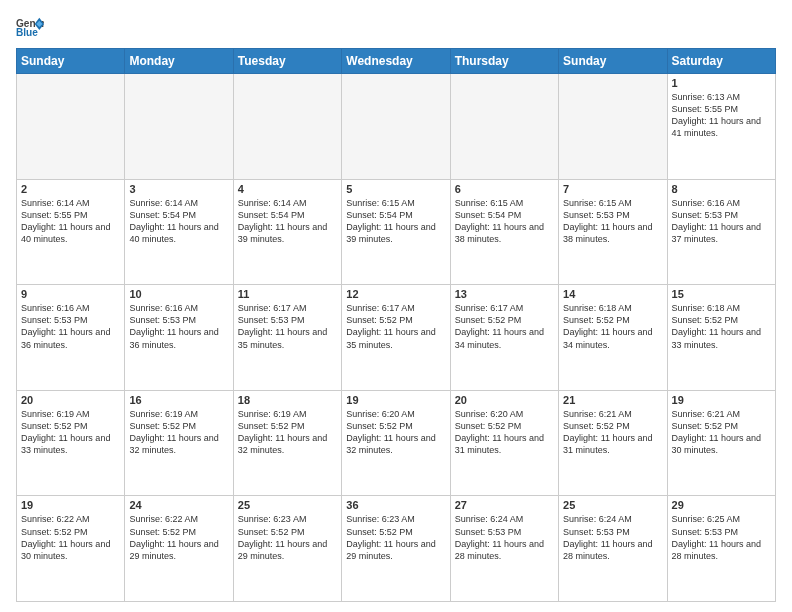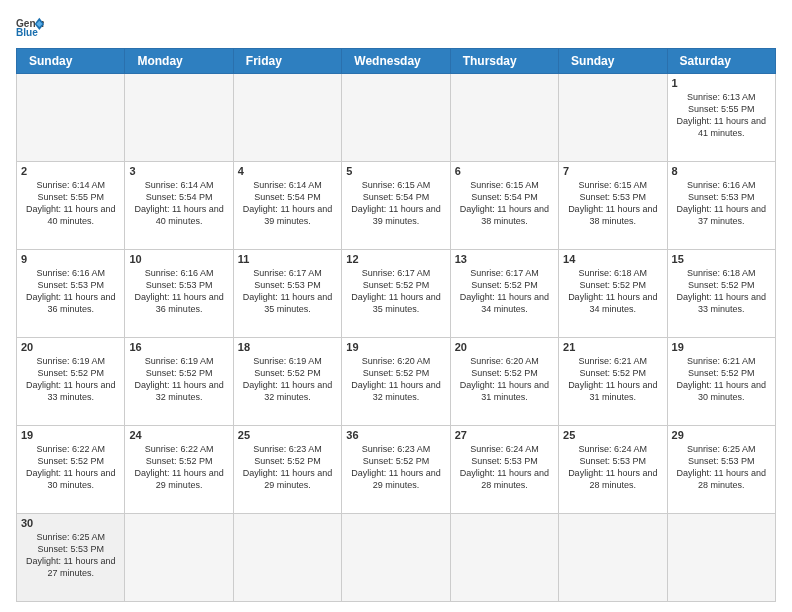--- a/index.html
+++ b/index.html
@@ -49,21 +49,21 @@
       flex: 1;
       border: 1px solid #ccc;
       border-collapse: collapse;
       width: 100%;
       table-layout: fixed;
     }
     .calendar th {
       background: #2e7fc0;
       color: #fff;
       font-size: 12px;
-      padding: 5px 12px;
+      padding: 5px 4px;
       text-align: left;
       border: 1px solid #2a70ad;
       font-weight: bold;
     }
     .calendar td {
       border: 1px solid #ccc;
       vertical-align: top;
       padding: 3px 4px;
       font-size: 9.5px;
       color: #333;
@@ -75,21 +75,20 @@
     .day-num {
       font-weight: bold;
       font-size: 11px;
       display: block;
       margin-bottom: 2px;
     }
     .day-info {
       font-size: 9px;
       line-height: 1.35;
       color: #333;
-      text-align: center;
     }
     .row-last td {
       background: #f0f0f0;
     }
   </style>
 </head>
 <body>
 
 <div class="page">
   <div class="header">
@@ -105,21 +104,21 @@
       <div class="month-title"></div>
       <div class="location"></div>
     </div>
   </div>
 
   <table class="calendar" id="cal-table">
     <thead id="cal-head">
         <tr>
           <th>Sunday</th>
           <th>Monday</th>
-          <th>Friday</th>
+          <th>Tuesday</th>
           <th>Wednesday</th>
           <th>Thursday</th>
           <th>Sunday</th>
           <th>Saturday</th>
         </tr>
       </thead>
     <tbody id="cal-body">
         <tr>
           <td class="empty"></td>
           <td class="empty"></td>
@@ -302,30 +301,16 @@
             <div class="day-info" style="white-space: pre-line;">Sunrise: 6:24 AM
 Sunset: 5:53 PM
 Daylight: 11 hours and 28 minutes.</div>
           </td>
           <td>
             <span class="day-num">29</span>
             <div class="day-info" style="white-space: pre-line;">Sunrise: 6:25 AM
 Sunset: 5:53 PM
 Daylight: 11 hours and 28 minutes.</div>
           </td>
-        </tr>
-        <tr class="row-last">
-          <td>
-            <span class="day-num">30</span>
-            <div class="day-info" style="white-space: pre-line;">Sunrise: 6:25 AM
-Sunset: 5:53 PM
-Daylight: 11 hours and 27 minutes.</div>
-          </td>
-          <td class="empty"></td>
-          <td class="empty"></td>
-          <td class="empty"></td>
-          <td class="empty"></td>
-          <td class="empty"></td>
-          <td class="empty"></td>
         </tr>
       </tbody>
   </table>
 </div>
 
 </body></html>

